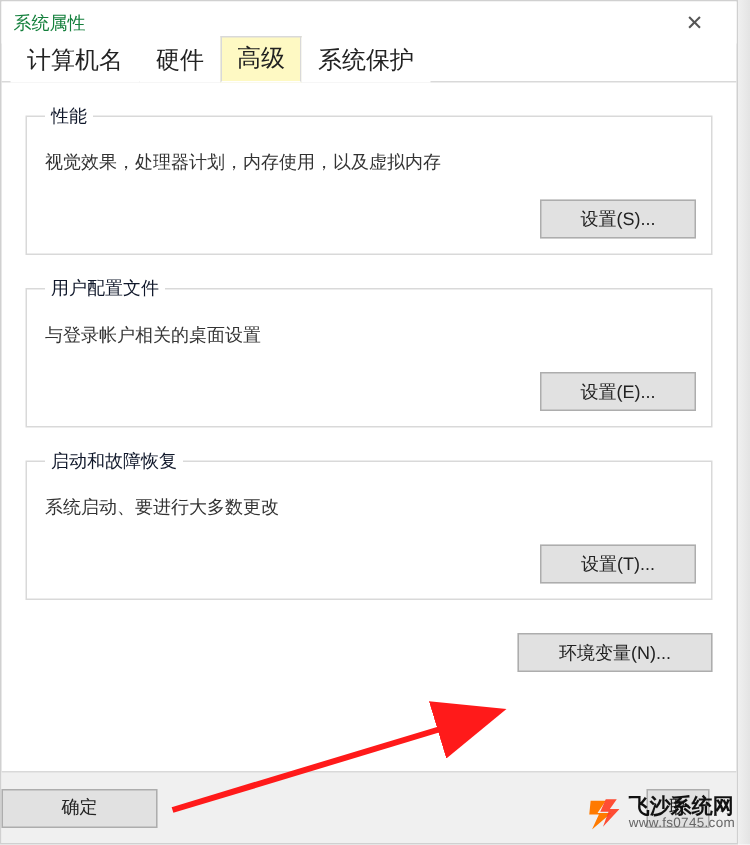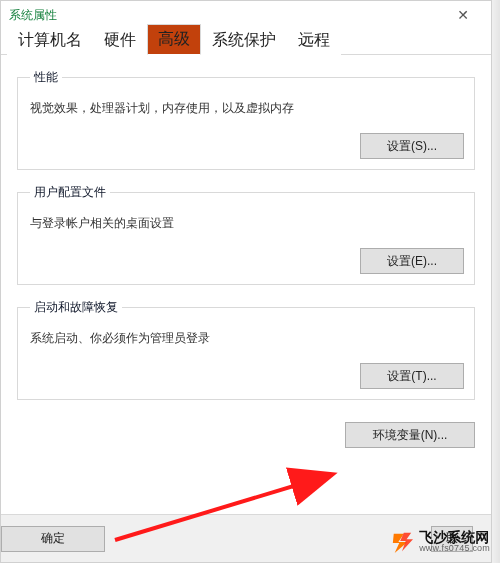--- a/index.html
+++ b/index.html
@@ -48,21 +48,21 @@
     color: #222;
     border: 1px solid transparent;
     border-bottom: none;
     position: relative;
     top: 1px;
     background: #ffffff;
   }
   .tab.active {
     border-color: #d9d9d9;
     border-bottom: 1px solid #ffffff;
-    background: #c2410c;
+    background: #fef9c3;
   }
   .content {
     padding: 14px 16px 8px 16px;
   }
   .admin-note {
     color: #222;
     margin: 4px 2px 14px 2px;
   }
   fieldset.group {
     border: 1px solid #d9d9d9;
@@ -151,21 +151,20 @@
     <div class="close">
       <span>✕</span>
     </div>
   </div>
 
   <div class="tabstrip">
     <div class="tab"><span>计算机名</span></div>
     <div class="tab"><span>硬件</span></div>
     <div class="tab active"><span>高级</span></div>
     <div class="tab"><span>系统保护</span></div>
-    <div class="tab"><span>远程</span></div>
   </div>
 
   <div class="content">
 
     <fieldset class="group">
       <legend>性能</legend>
       <div class="group-desc">视觉效果，处理器计划，内存使用，以及虚拟内存</div>
       <div class="btn-row">
         <button class="win"><span>设置(S)...</span></button>
       </div>
@@ -174,21 +173,21 @@
     <fieldset class="group">
       <legend>用户配置文件</legend>
       <div class="group-desc">与登录帐户相关的桌面设置</div>
       <div class="btn-row">
         <button class="win"><span>设置(E)...</span></button>
       </div>
     </fieldset>
 
     <fieldset class="group">
       <legend>启动和故障恢复</legend>
-      <div class="group-desc">系统启动、你必须作为管理员登录</div>
+      <div class="group-desc">系统启动、要进行大多数更改</div>
       <div class="btn-row">
         <button class="win"><span>设置(T)...</span></button>
       </div>
     </fieldset>
   </div>
 
   <div class="env-row">
     <button class="win" style="min-width:130px"><span>环境变量(N)...</span></button>
   </div>
 

